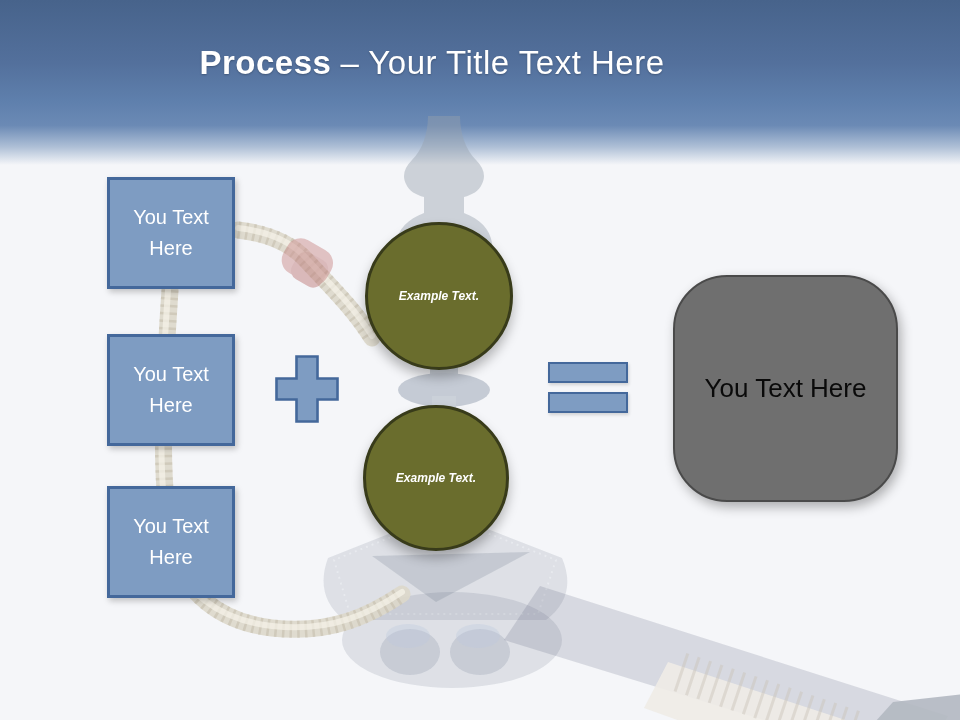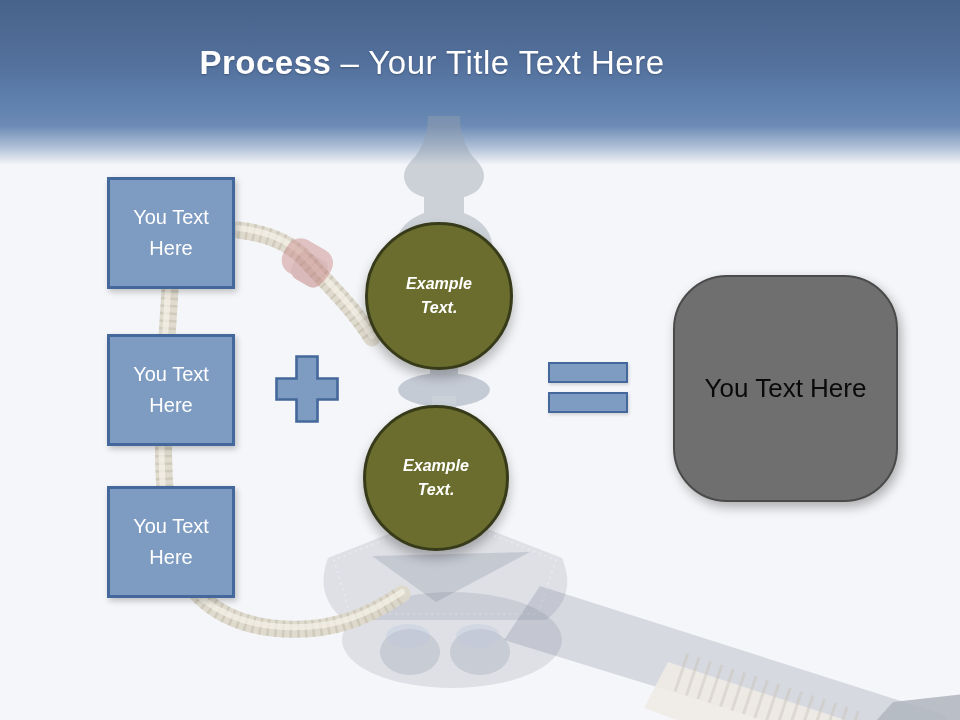--- a/index.html
+++ b/index.html
@@ -33,21 +33,21 @@
     display:flex;align-items:center;justify-content:center;
     text-align:center;color:#ffffff;font-size:20px;line-height:31px;
     padding:0 12px;
   }
   #tbox-1{top:177px;} #tbox-2{top:334px;} #tbox-3{top:486px;}
   .circle{
     position:absolute;z-index:2;border-radius:50%;
     background:#6a6d2d;border:3px solid #383b1a;
     box-shadow:0 7px 12px rgba(0,0,0,.28);
     display:flex;align-items:center;justify-content:center;
-    text-align:center;color:#ffffff;font-size:16px;font-weight:700;
+    text-align:center;color:#ffffff;font-size:12px;font-weight:700;
     font-style:italic;line-height:24px;padding:0 26px;
   }
   #circle-1{left:365px;top:222px;width:148px;height:148px;}
   #circle-2{left:363px;top:405px;width:146px;height:146px;}
   #plus{position:absolute;left:275px;top:355px;z-index:2;}
   #equals{position:absolute;left:548px;top:362px;z-index:2;}
   .eqbar{
     width:80px;height:21px;background:#7e9cc2;border:2.5px solid #44689b;
     margin-bottom:9px;box-shadow:1px 2px 3px rgba(0,0,0,.15);
   }

